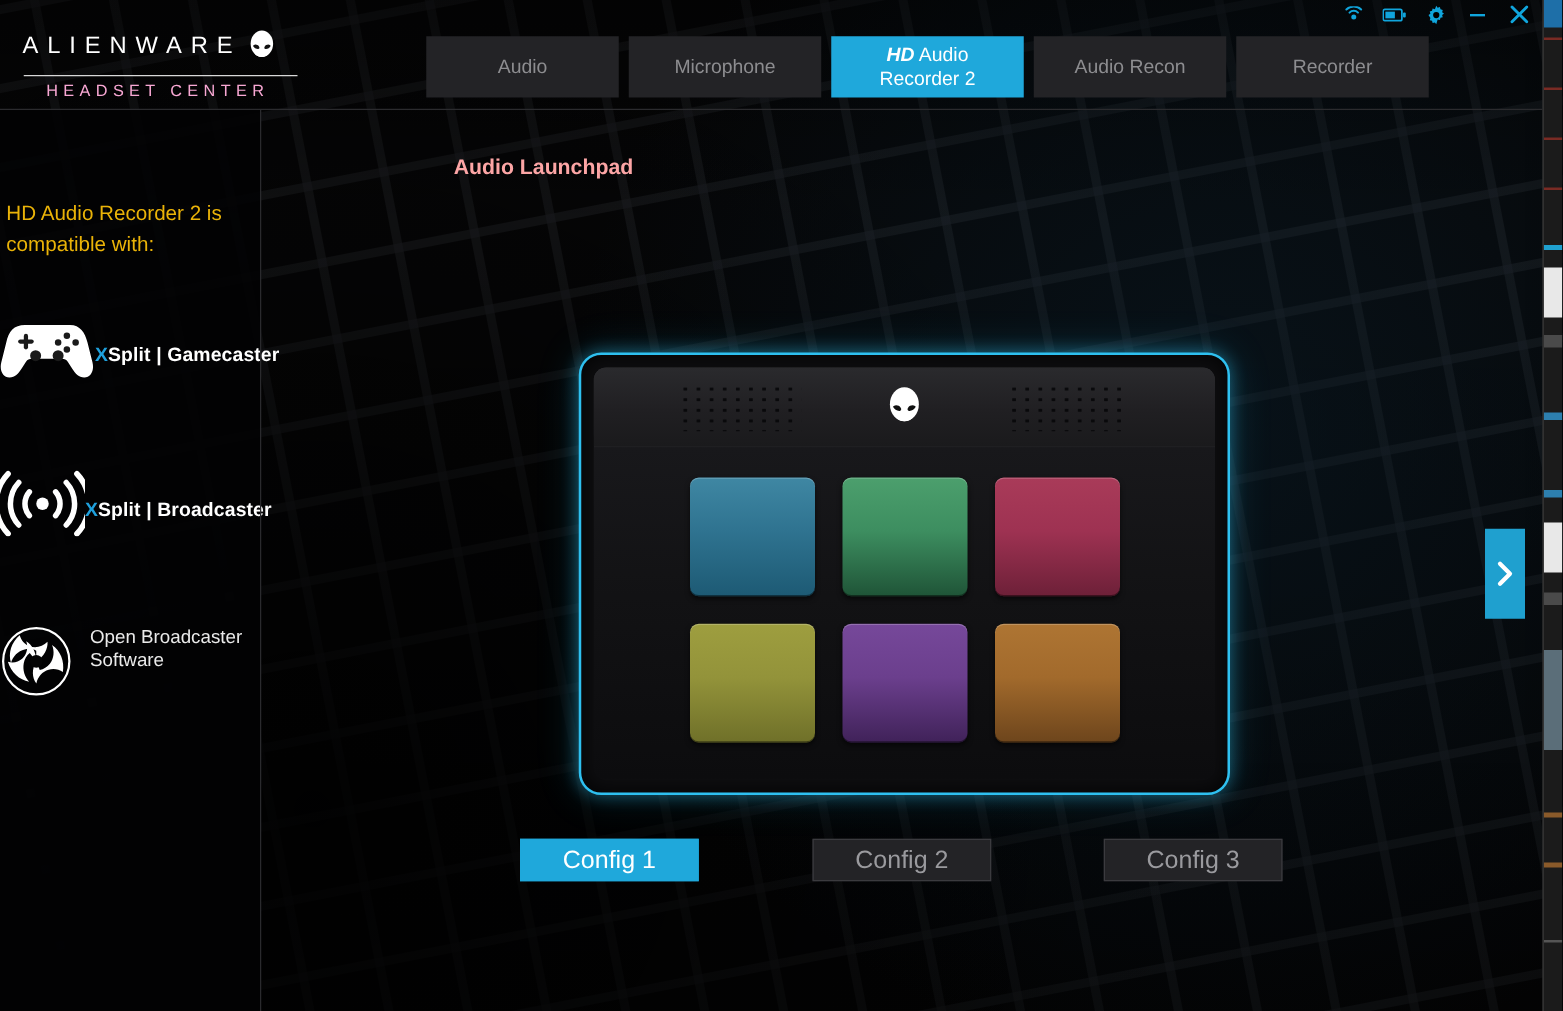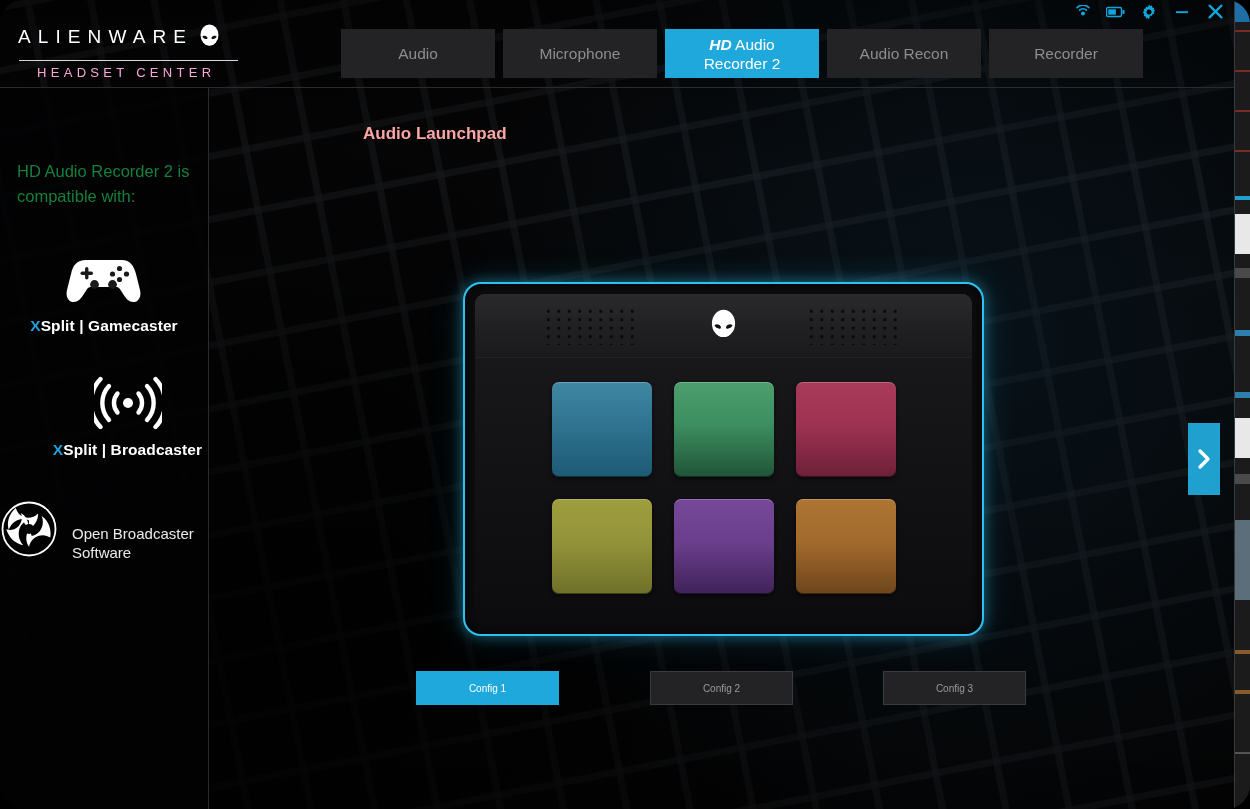--- a/index.html
+++ b/index.html
@@ -8,21 +8,20 @@
     background: #000;
     font-family: "Liberation Sans", sans-serif;
     overflow: hidden;
   }
 
   #app {
     position: relative;
     width: 1250px; height: 809px;
     background: #050505;
     overflow: hidden;
-    border-radius: 24px;
   }
 
   
   .mesh {
     position: absolute;
     left: -30%; top: -30%;
     width: 170%; height: 170%;
     transform: rotate(-11deg);
     background-color: #070708;
     background-image:
@@ -141,36 +140,36 @@
     background: rgba(2,2,3,.88);
     z-index: 15;
   }
   .sidebar-rule {
     position: absolute; left: 208px; top: 88px;
     width: 1px; height: 721px;
     background: #2a2a2d;
     z-index: 16;
   }
   .side-title {
-    position: absolute; left: 17px; top: 71px;
+    position: absolute; left: 5px; top: 71px;
     width: 186px;
-    color: #15803d;
+    color: #eab308;
     font-size: 16.5px;
     line-height: 25px;
   }
   .compat {
     position: absolute;
     left: 0;
     width: 208px;
-    display: flex; flex-direction: column; align-items: center;
+    display: flex; flex-direction: row; align-items: center;
     cursor: pointer;
   }
   .compat-1 { top: 163px; }
-  .compat-2 { top: 287px; padding-left: 47px; }
-  .compat-3 { top: 412px; flex-direction: row; justify-content: center; align-items: flex-end; gap: 14px; }
+  .compat-2 { top: 287px; }
+  .compat-3 { top: 412px; flex-direction: row; justify-content: center; align-items: flex-start; gap: 14px; }
 
   .xsplit-label {
     margin-top: 8px;
     font-size: 15.5px;
     color: #ffffff;
     font-weight: bold;
     letter-spacing: .1px;
     white-space: nowrap;
   }
   .xsplit-label .x { color: #1fa0dc; }
@@ -266,21 +265,21 @@
     width: 612px; height: 34px;
   }
   .config-btn {
     position: absolute;
     top: 0;
     width: 143px; height: 34px;
     background: #232326;
     color: #9a9a9e;
     border: 1px solid #3b3b3f;
     display: flex; align-items: center; justify-content: center;
-    font-size: 10px;
+    font-size: 20px;
     cursor: pointer;
     user-select: none;
   }
   .config-btn.active {
     background: #1fa8db;
     border-color: #1fa8db;
     color: #ffffff;
   }
   .cfg1 { left: 0px; }
   .cfg2 { left: 234px; }

